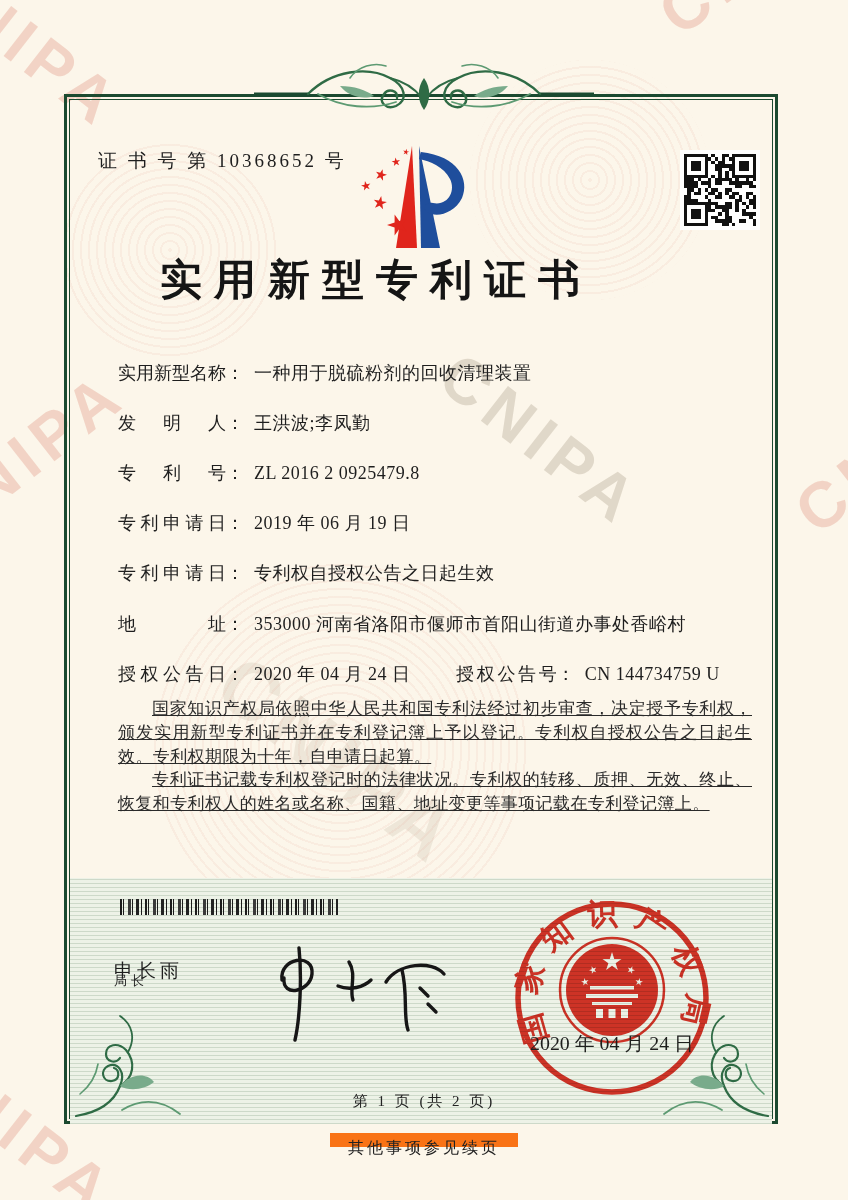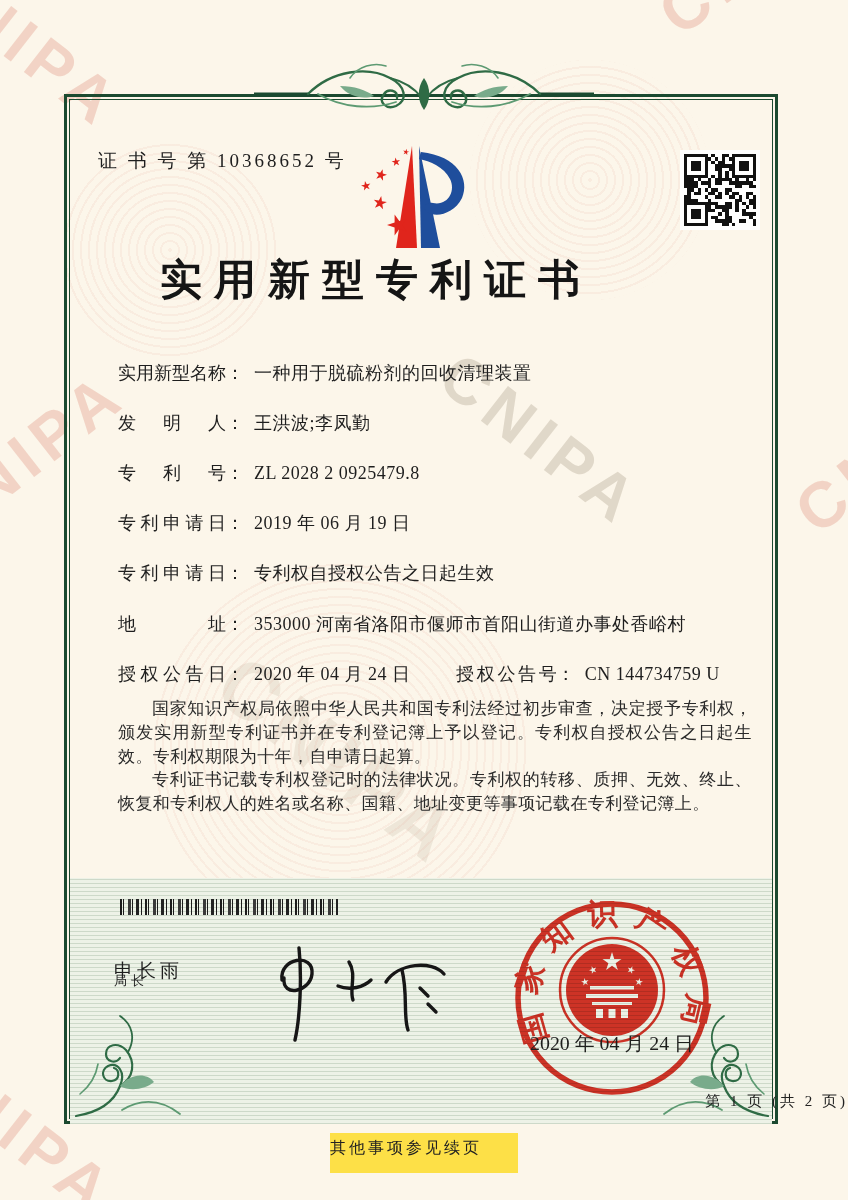--- a/index.html
+++ b/index.html
@@ -59,43 +59,43 @@
   .fcolon{display:inline-block;margin-right:10px;}
   .fvalue{letter-spacing:0.5px;}
   .fpair-right{position:absolute;left:338px;top:0;}
   .fpair-right .flabel{width:5.6em;}
   
   .body-text{
     position:absolute;left:118px;top:697px;width:634px;
     font-size:17px;line-height:23.8px;text-align:justify;color:#2a2a2a;
     letter-spacing:0.4px;
   }
-  .body-text p{margin:0;text-indent:2em;}
+  .body-text p{margin:0;text-indent:2em;text-decoration:underline;}
   
   .barcode{
     position:absolute;left:120px;top:899px;width:218px;height:16px;
     background:repeating-linear-gradient(90deg,
       #1c1c1c 0 2px,transparent 2px 3px,
       #1c1c1c 3px 4px,transparent 4px 8px,
       #3a3a3a 8px 11px,transparent 11px 12px,
       #1c1c1c 12px 13px,transparent 13px 16px,
       #222 16px 19px,transparent 19px 21px,
       #1c1c1c 21px 22px,transparent 22px 25px);
   }
   .director-title{position:absolute;left:114px;top:972px;font-size:13px;letter-spacing:4px;}
   .director-name{position:absolute;left:114px;top:958px;font-size:19px;letter-spacing:4px;}
   .signature{position:absolute;left:252px;top:942px;width:200px;height:102px;}
   .seal{position:absolute;left:512px;top:898px;width:200px;height:200px;mix-blend-mode:multiply;opacity:0.95;}
   .page-indicator{
-    position:absolute;left:0;top:1092px;width:848px;text-align:right;
+    position:absolute;left:0;top:1092px;width:848px;text-align:center;
     font-size:15px;letter-spacing:3px;color:#222;
   }
   .cont-note{
-    position:absolute;left:330px;top:1133px;width:188px;height:40px;
-    background:#fde047;line-height:30px;
+    position:absolute;left:330px;top:1133px;width:188px;height:14px;
+    background:#f97316;text-align:center;line-height:30px;
     font-size:16px;letter-spacing:3px;color:#222;
   }
 </style>
 </head>
 <body>
 
 <div class="page">
 
   <div class="wm wm-pink" style="left:-52px;top:-56px;transform:rotate(38deg);">CNIPA</div>
   <div class="wm wm-pink" style="left:648px;top:-6px;transform:rotate(-36deg);">CNIPA</div>
@@ -326,21 +326,21 @@
 
   <div class="title">实用新型专利证书</div>
 
   <div class="frow" style="top:360px">
     <span class="flabel">实用新型名称</span><span class="fcolon">：</span><span class="fvalue">一种用于脱硫粉剂的回收清理装置</span>
   </div>
   <div class="frow" style="top:410px">
     <span class="flabel">发明人</span><span class="fcolon">：</span><span class="fvalue">王洪波;李凤勤</span>
   </div>
   <div class="frow" style="top:460px">
-    <span class="flabel">专利号</span><span class="fcolon">：</span><span class="fvalue">ZL 2028 2 0925479.8</span>
+    <span class="flabel">专利号</span><span class="fcolon">：</span><span class="fvalue">ZL 2016 2 0925479.8</span>
   </div>
   <div class="frow" style="top:510px">
     <span class="flabel">专利申请日</span><span class="fcolon">：</span><span class="fvalue">2019 年 06 月 19 日</span>
   </div>
   <div class="frow" style="top:560px">
     <span class="flabel">专利申请日</span><span class="fcolon">：</span><span class="fvalue">专利权自授权公告之日起生效</span>
   </div>
   <div class="frow" style="top:611px">
     <span class="flabel">地址</span><span class="fcolon">：</span><span class="fvalue">353000 河南省洛阳市偃师市首阳山街道办事处香峪村</span>
   </div>

